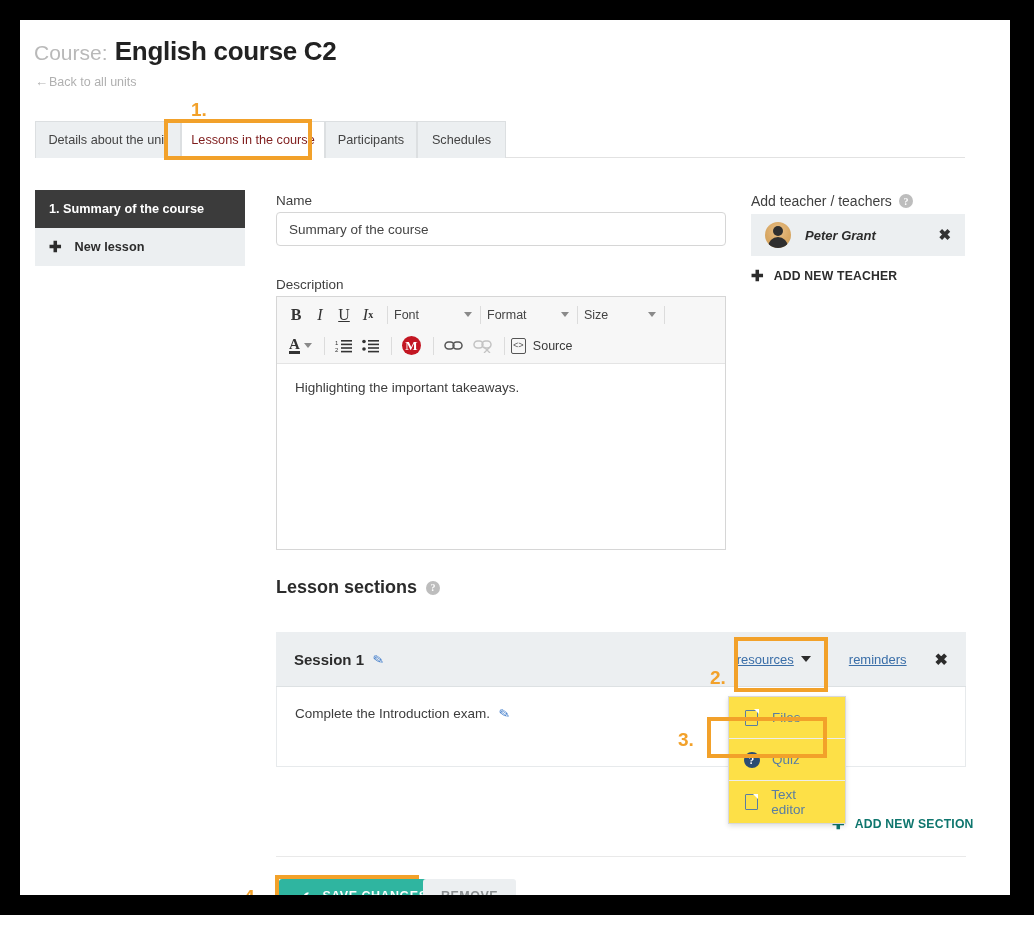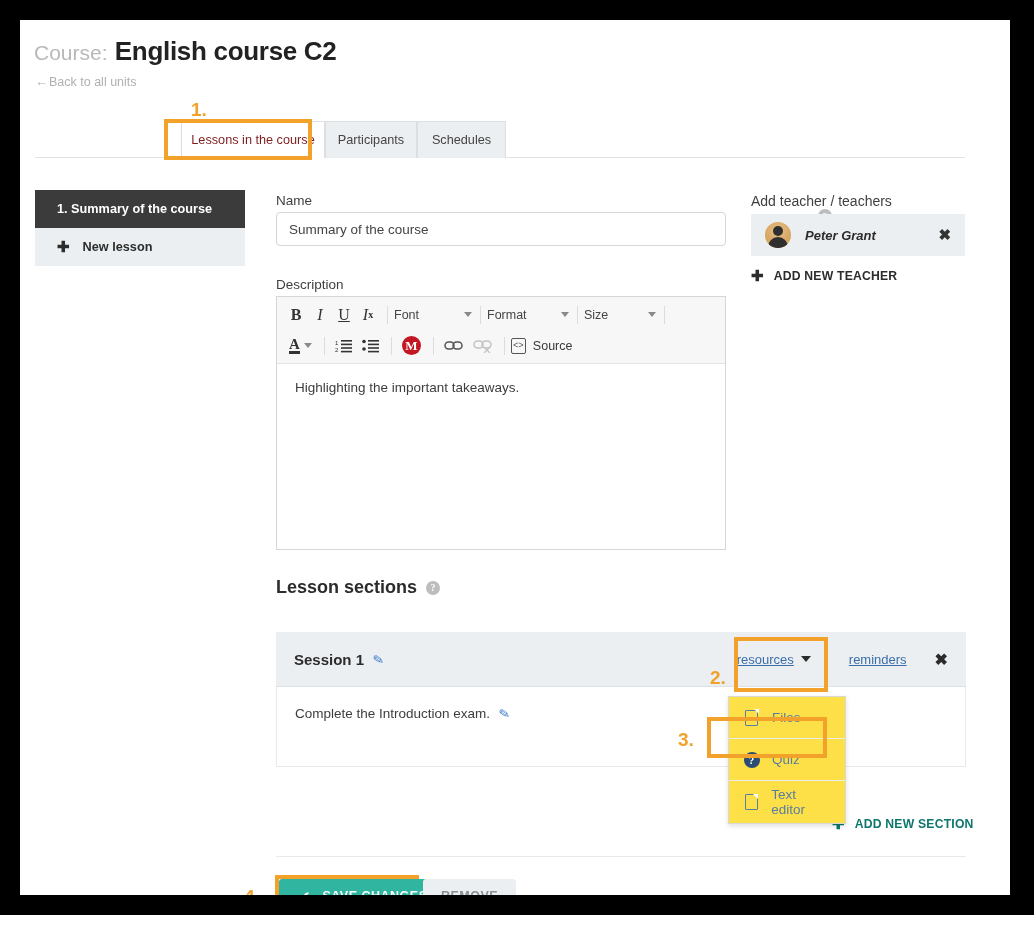--- a/index.html
+++ b/index.html
@@ -66,21 +66,21 @@
   .hl-box { position: absolute; border: 4px solid #f2a12a; pointer-events: none; }
   .hl-num {
     position: absolute; color: #f2a12a; font-weight: bold;
     font-size: 19px; line-height: 19px;
   }
 
   
   .lesson-list { position: absolute; left: 15px; top: 170px; width: 210px; }
   .lesson-item {
     height: 38px; display: flex; align-items: center;
-    padding: 0 22px; font-size: 12.7px;
+    padding: 0 14px; font-size: 12.7px;
   }
   .lesson-item.sel { background: #3b3b3b; color: #ffffff; font-weight: bold; }
   .lesson-item.add { background: #eceff1; color: #2c2c2c; font-weight: bold; }
   .lesson-item.add .plus {
     font-size: 15px; font-weight: bold; margin-right: 13px; color: #2c2c2c;
   }
 
   
   .fld-label {
     position: absolute; font-size: 13.5px; color: #3f3f3f;
@@ -134,21 +134,21 @@
   .src-box {
     width: 15px; height: 16px; border: 1.6px solid #555; border-radius: 2px;
     margin-right: 7px; font-size: 9px; display:flex;align-items:center;justify-content:center;
     color:#555; font-family:"Liberation Mono", monospace;
   }
   .ed-body { padding: 16px 18px; font-size: 13.5px; color: #3d3d3d; }
 
   
   .teach-head {
     position: absolute; left: 731px; top: 173px;
-    font-size: 14px; color: #3f3f3f; display: flex; align-items: center; flex-direction: column;
+    font-size: 14px; color: #3f3f3f; display: flex; align-items: center;
   }
   .qmark {
     width: 14px; height: 14px; border-radius: 50%;
     background: #bdbdbd; color: #fff; font-size: 10px; font-weight: bold;
     display: inline-flex; align-items: center; justify-content: center;
     margin-left: 7px; font-family: "Liberation Serif", serif;
   }
   .teacher-row {
     position: absolute; left: 731px; top: 194px;
     width: 214px; height: 42px; background: #eceff1;
@@ -274,20 +274,23 @@
     <div class="course-head">
       <span class="lbl">Course:</span>
       <span class="val">English course C2</span>
     </div>
 
     <a class="backlink" href="#">
       <span class="arr">←</span><span>Back to all units</span>
     </a>
 
     <div class="tabs">
+      <div class="tab" id="tab0">
+        <span>Details about the unit</span>
+      </div>
       <div class="tab active" id="tab1">
         <span>Lessons in the course</span>
       </div>
       <div class="tab" id="tab2">
         <span>Participants</span>
       </div>
       <div class="tab" id="tab3">
         <span>Schedules</span>
       </div>
     </div>

